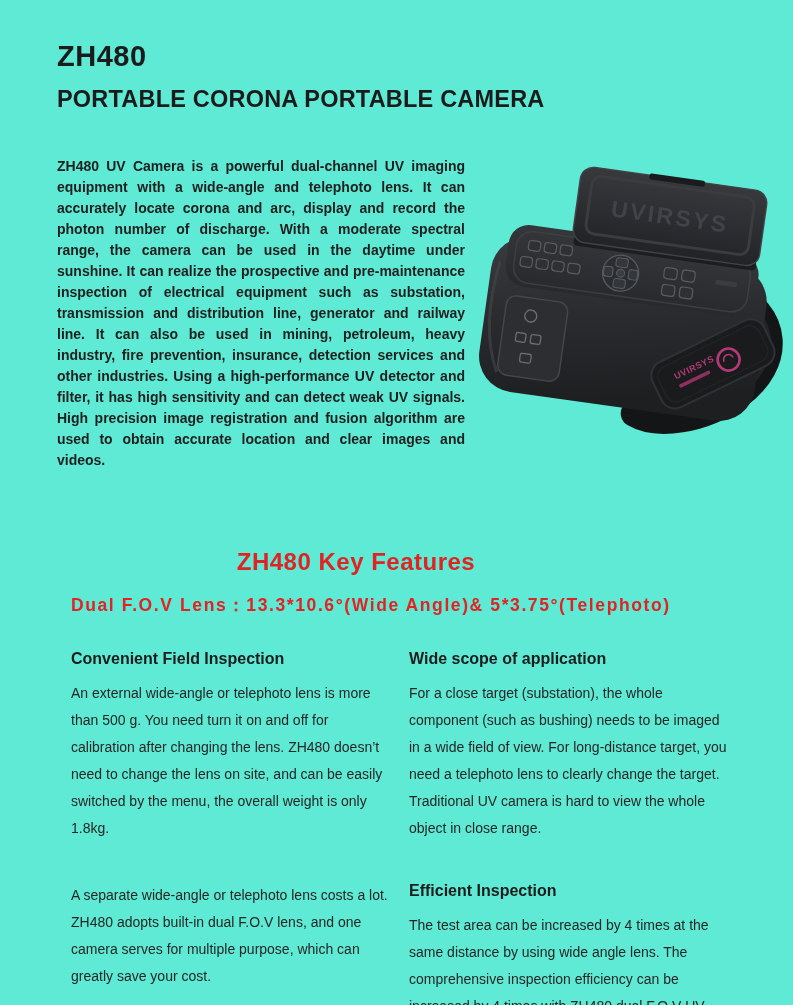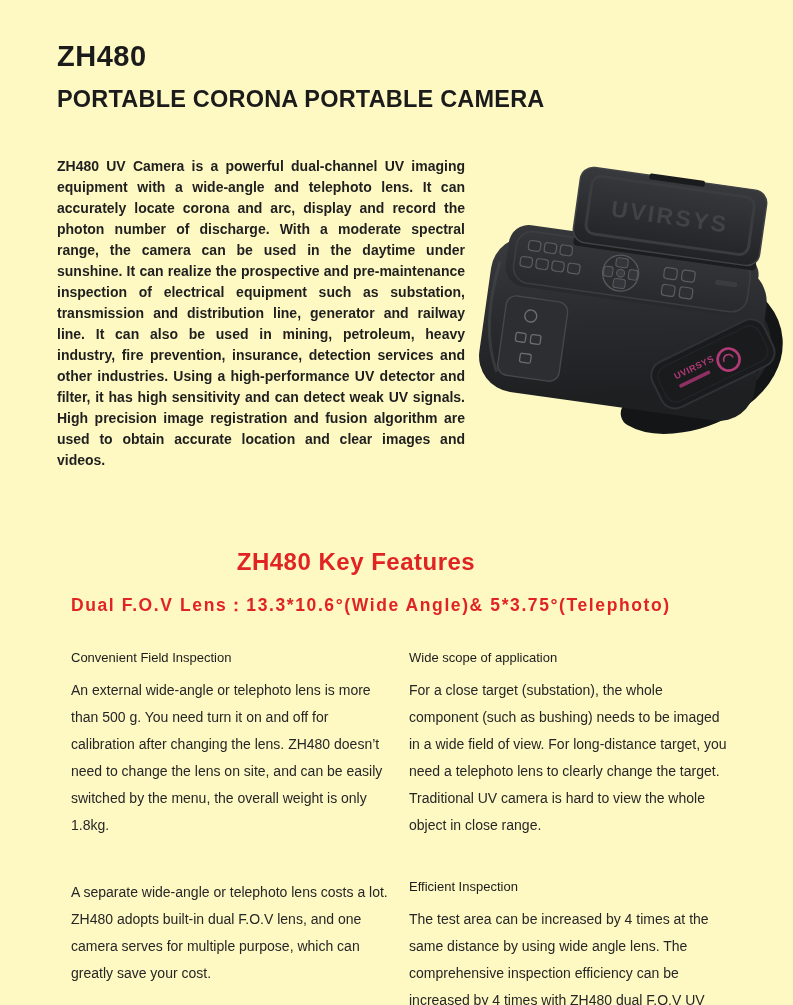--- a/index.html
+++ b/index.html
@@ -4,21 +4,21 @@
 <style>
   * { margin: 0; padding: 0; box-sizing: border-box; }
   html, body { background: #ffffff; }
   body {
     width: 793px; height: 1005px;
     font-family: "Liberation Sans", sans-serif;
     color: #1f1f1f;
     position: relative;
     overflow: hidden;
   }
-  .doc { position: absolute; inset: 0; background: #fef9c3; }
+  .doc { position: absolute; inset: 0; background: #5eead4; }
 
   
   .model-title {
     position: absolute; top: 40px; left: 57px;
     font-size: 29px; font-weight: bold; color: #1b1b1b;
     letter-spacing: 0.5px;
   }
   .doc-title {
     position: absolute; top: 86px; left: 57px;
     font-size: 23.5px; font-weight: bold; color: #1b1b1b;
@@ -58,21 +58,21 @@
 
   .features {
     position: absolute; top: 650px; left: 71px;
     width: 662px;
     display: grid;
     grid-template-columns: 324px 324px;
     column-gap: 14px;
     row-gap: 40px;
   }
   .feature h4 {
-    font-size: 13px; font-weight: normal; color: #1c1c1c;
+    font-size: 16px; font-weight: bold; color: #1c1c1c;
     margin-bottom: 12px;
   }
   .feature p {
     font-size: 14px; font-weight: normal; color: #262626;
     line-height: 27px;
   }
 </style>
 </head>
 <body>
 

